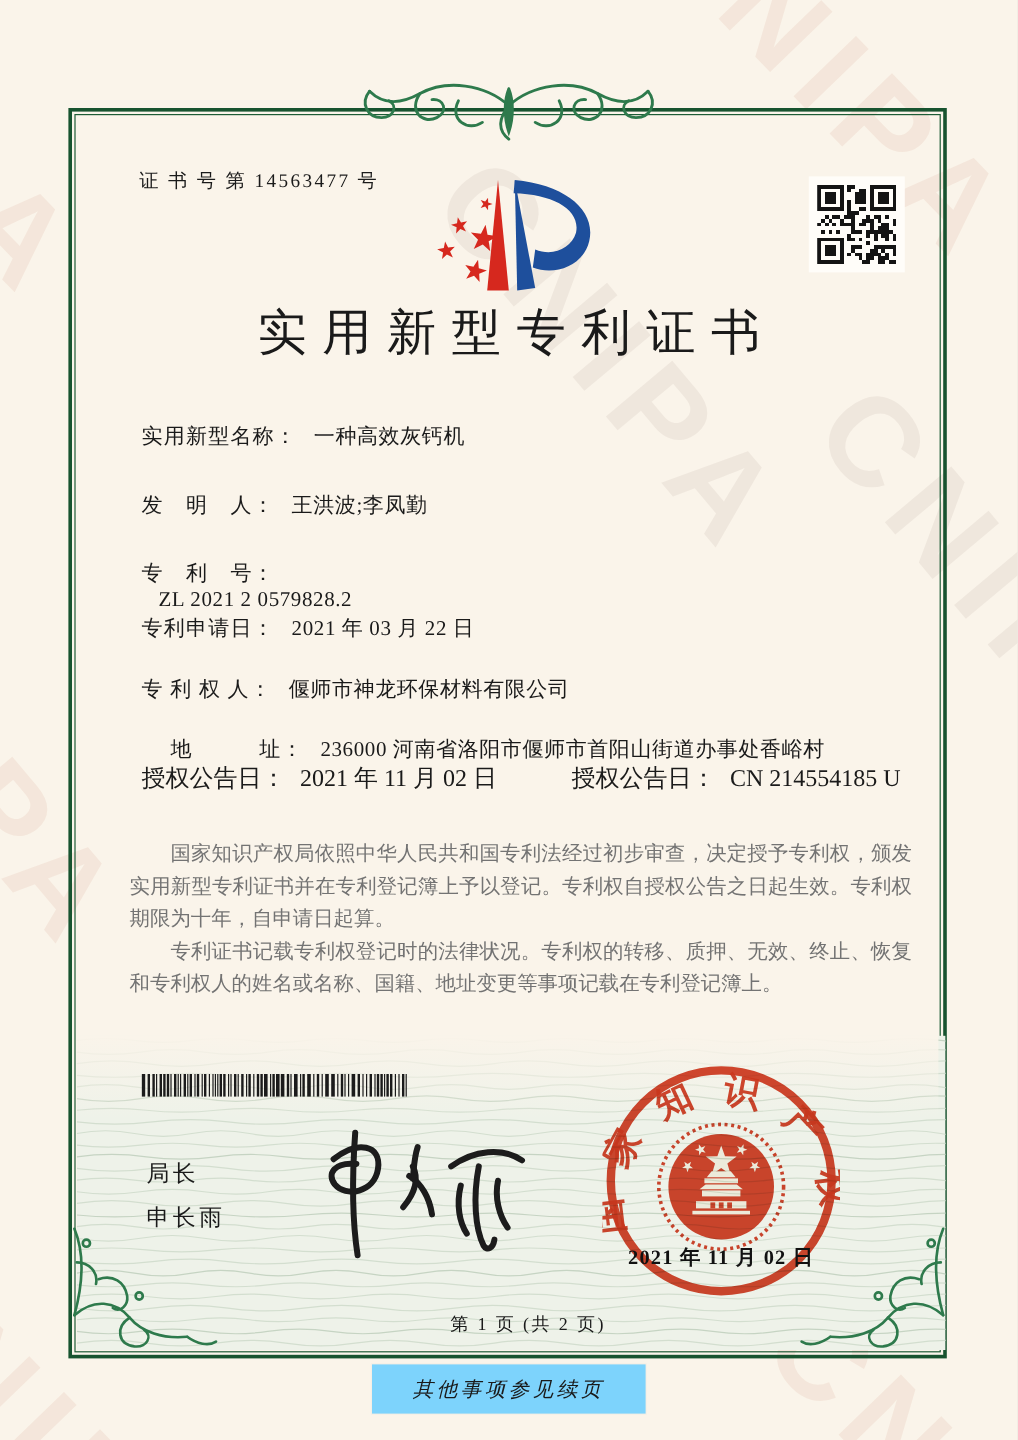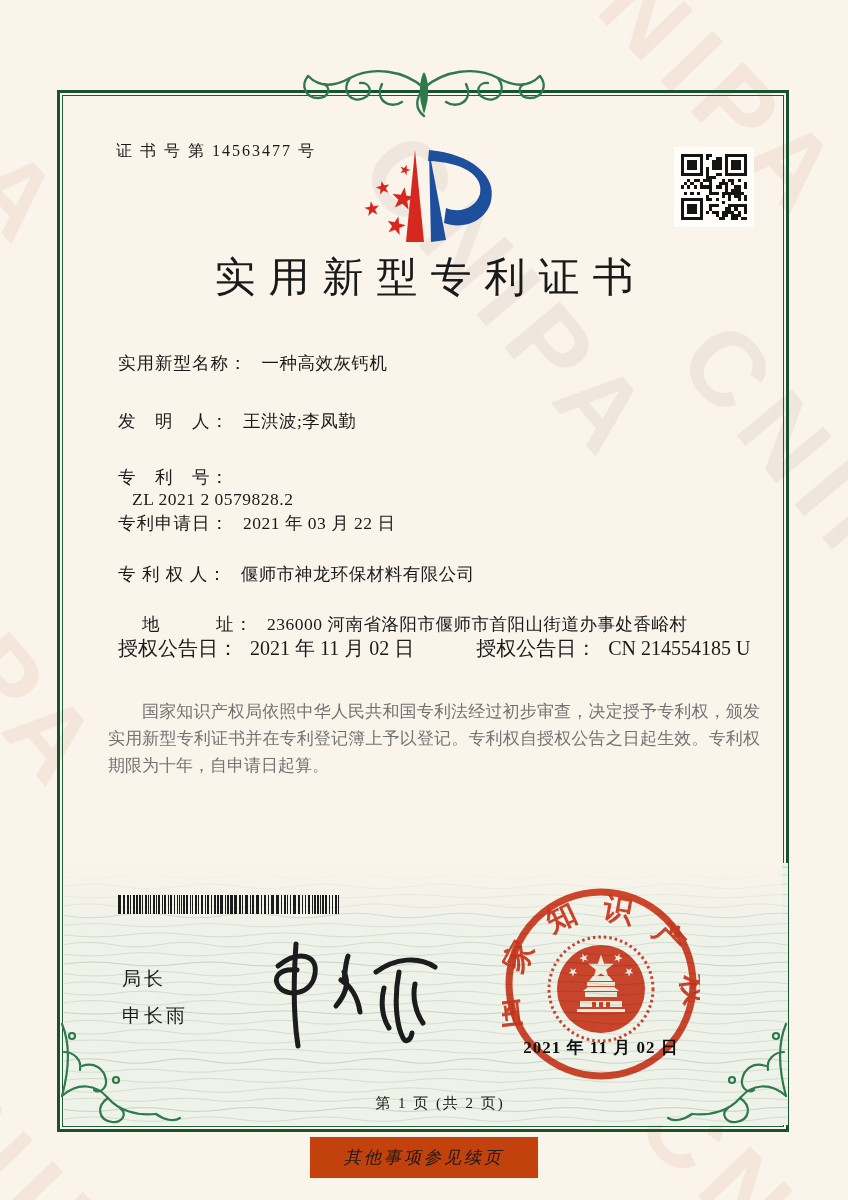--- a/index.html
+++ b/index.html
@@ -68,21 +68,21 @@
   .seal-date{
     position:absolute;left:502px;top:1036px;width:198px;text-align:center;
     font-size:17px;letter-spacing:1px;color:#111;font-weight:bold;
   }
   .page-footer{
     position:absolute;left:16px;top:1094px;width:100%;text-align:center;
     font-size:15px;letter-spacing:2px;
   }
   .continuation{
     position:absolute;left:50%;top:1137px;transform:translateX(-50%);
-    background:#c2410c;padding:9px 34px;font-size:17px;letter-spacing:3px;
+    background:#7dd3fc;padding:9px 34px;font-size:17px;letter-spacing:3px;
     font-style:italic;box-shadow:0 0 0 1px rgba(0,0,0,0.02);
     white-space:nowrap;
   }
 </style>
 </head>
 <body>
 
 <svg width="0" height="0" style="position:absolute" aria-hidden="true">
   <defs>
     <polygon id="star5" points="0,-10 2.35,-3.24 9.51,-3.09 3.8,1.24 5.88,8.09 0,4 -5.88,8.09 -3.8,1.24 -9.51,-3.09 -2.35,-3.24"></polygon>
@@ -455,20 +455,21 @@
     <span>
       <span class="lbl">授权公告日：</span><span class="val">2021 年 11 月 02 日</span>
     </span>
     <span class="pair2">
       <span class="lbl">授权公告日：</span><span class="val">CN 214554185 U</span>
     </span>
   </div>
 
   <div class="body-text">
     <p>国家知识产权局依照中华人民共和国专利法经过初步审查，决定授予专利权，颁发实用新型专利证书并在专利登记簿上予以登记。专利权自授权公告之日起生效。专利权期限为十年，自申请日起算。</p>
+    <p>专利证书记载专利权登记时的法律状况。专利权的转移、质押、无效、终止、恢复和专利权人的姓名或名称、国籍、地址变更等事项记载在专利登记簿上。</p>
   </div>
 
   <div class="barcode">
     <svg width="224" height="19" viewBox="0 0 224 19">
         <rect x="0" y="0" width="3" height="19" fill="#1b1b1b"></rect>
         <rect x="5" y="0" width="2" height="19" fill="#1b1b1b"></rect>
         <rect x="9" y="0" width="2" height="19" fill="#1b1b1b"></rect>
         <rect x="12" y="0" width="1" height="19" fill="#1b1b1b"></rect>
         <rect x="15" y="0" width="2" height="19" fill="#1b1b1b"></rect>
         <rect x="18" y="0" width="2" height="19" fill="#1b1b1b"></rect>

